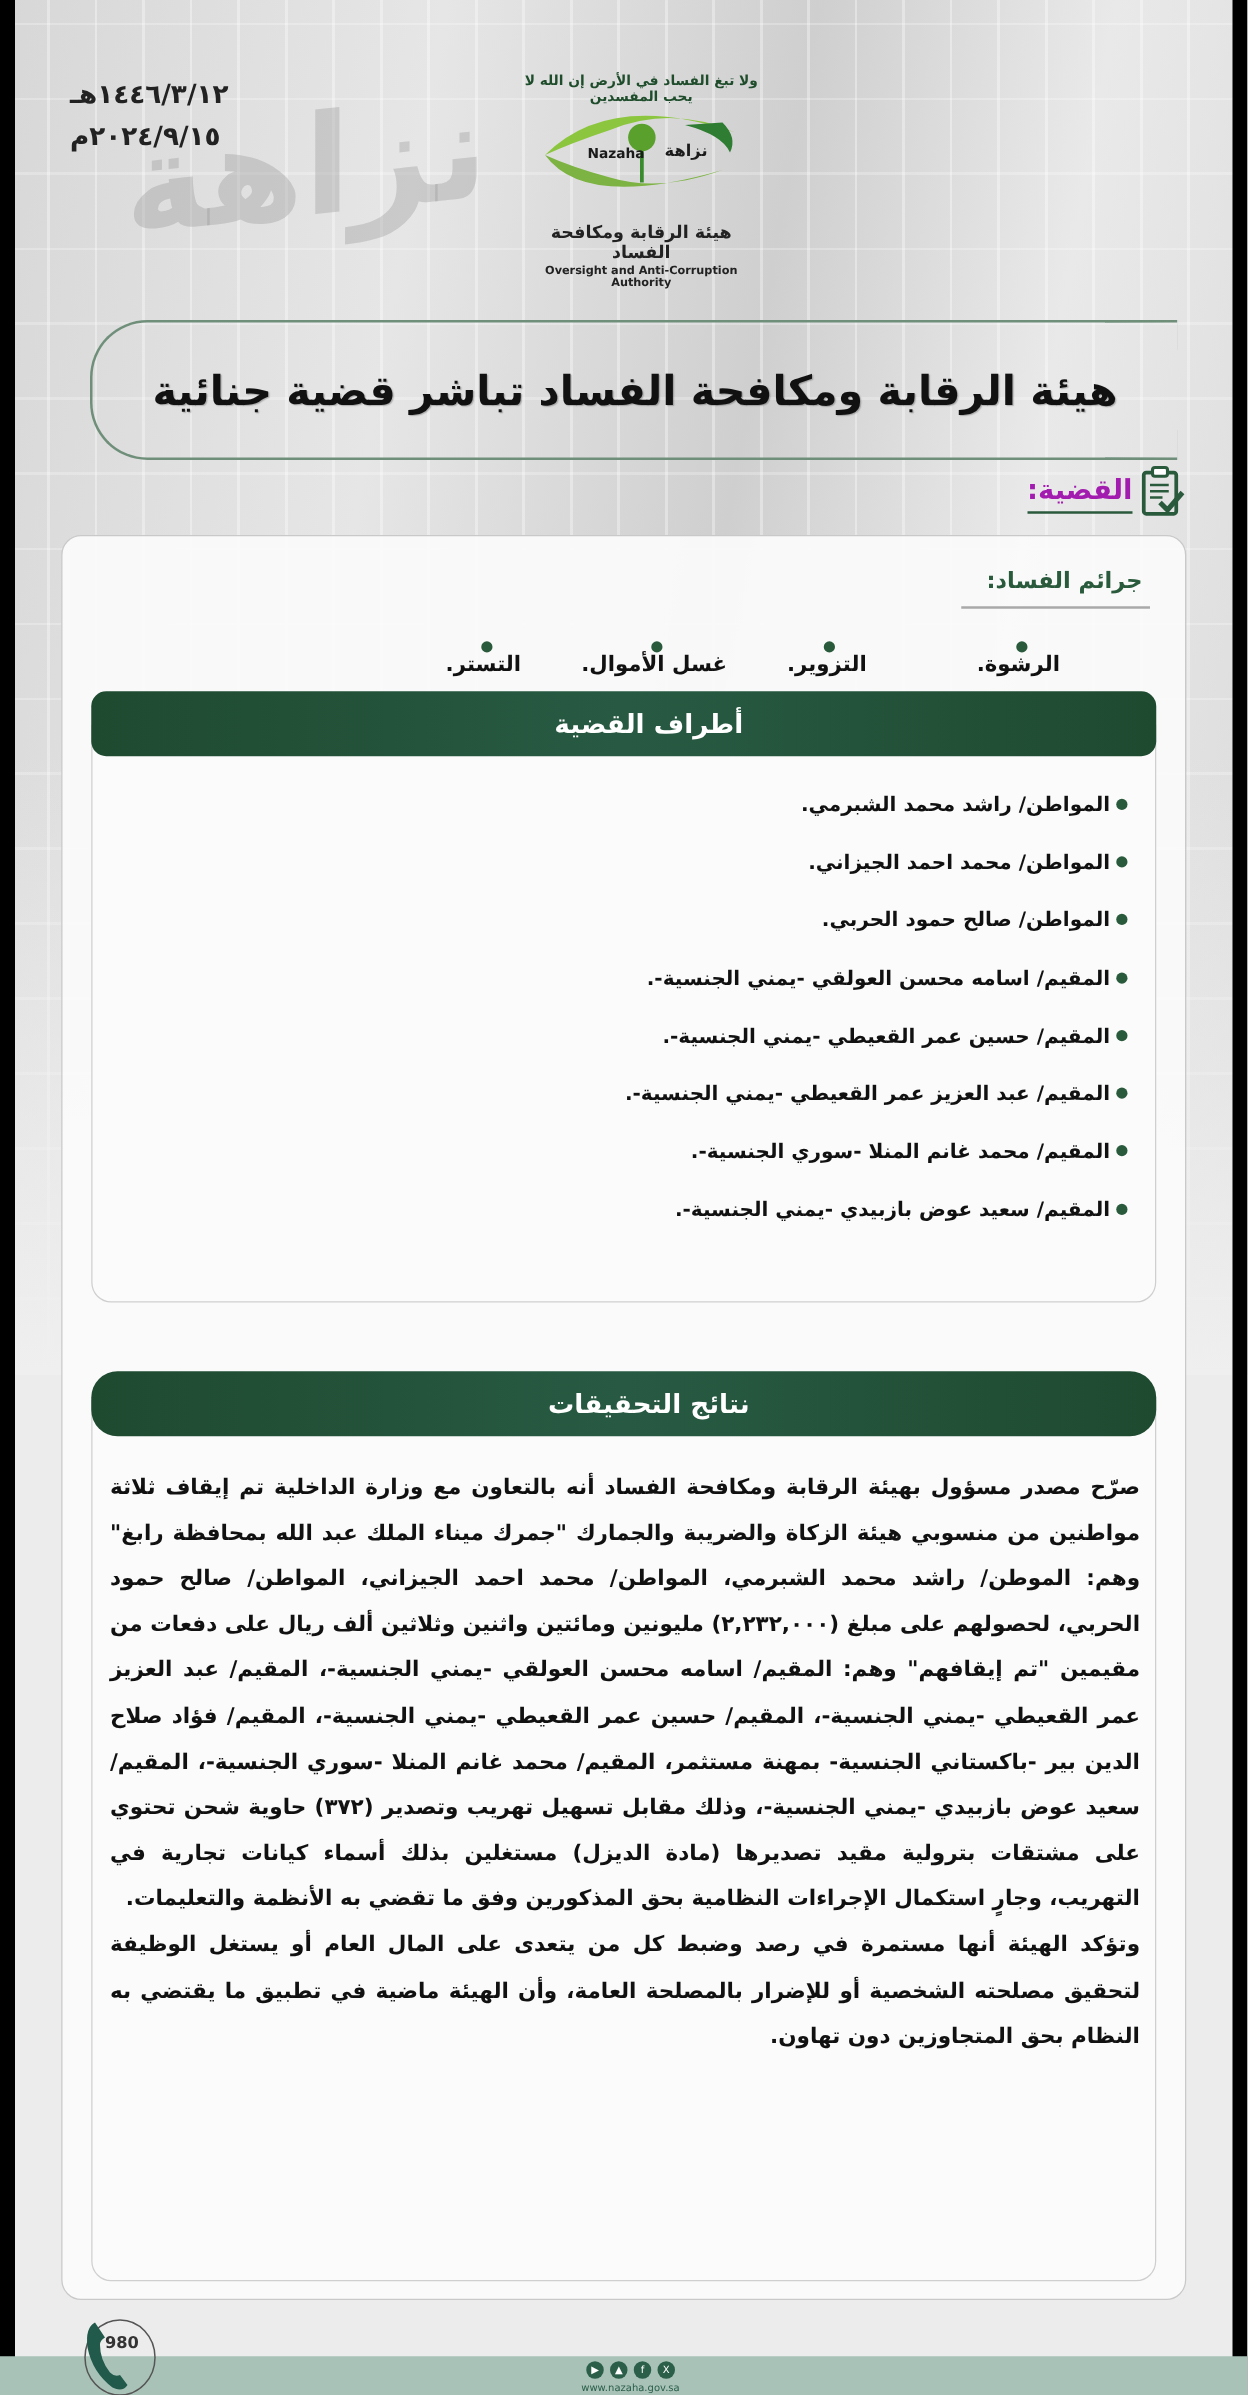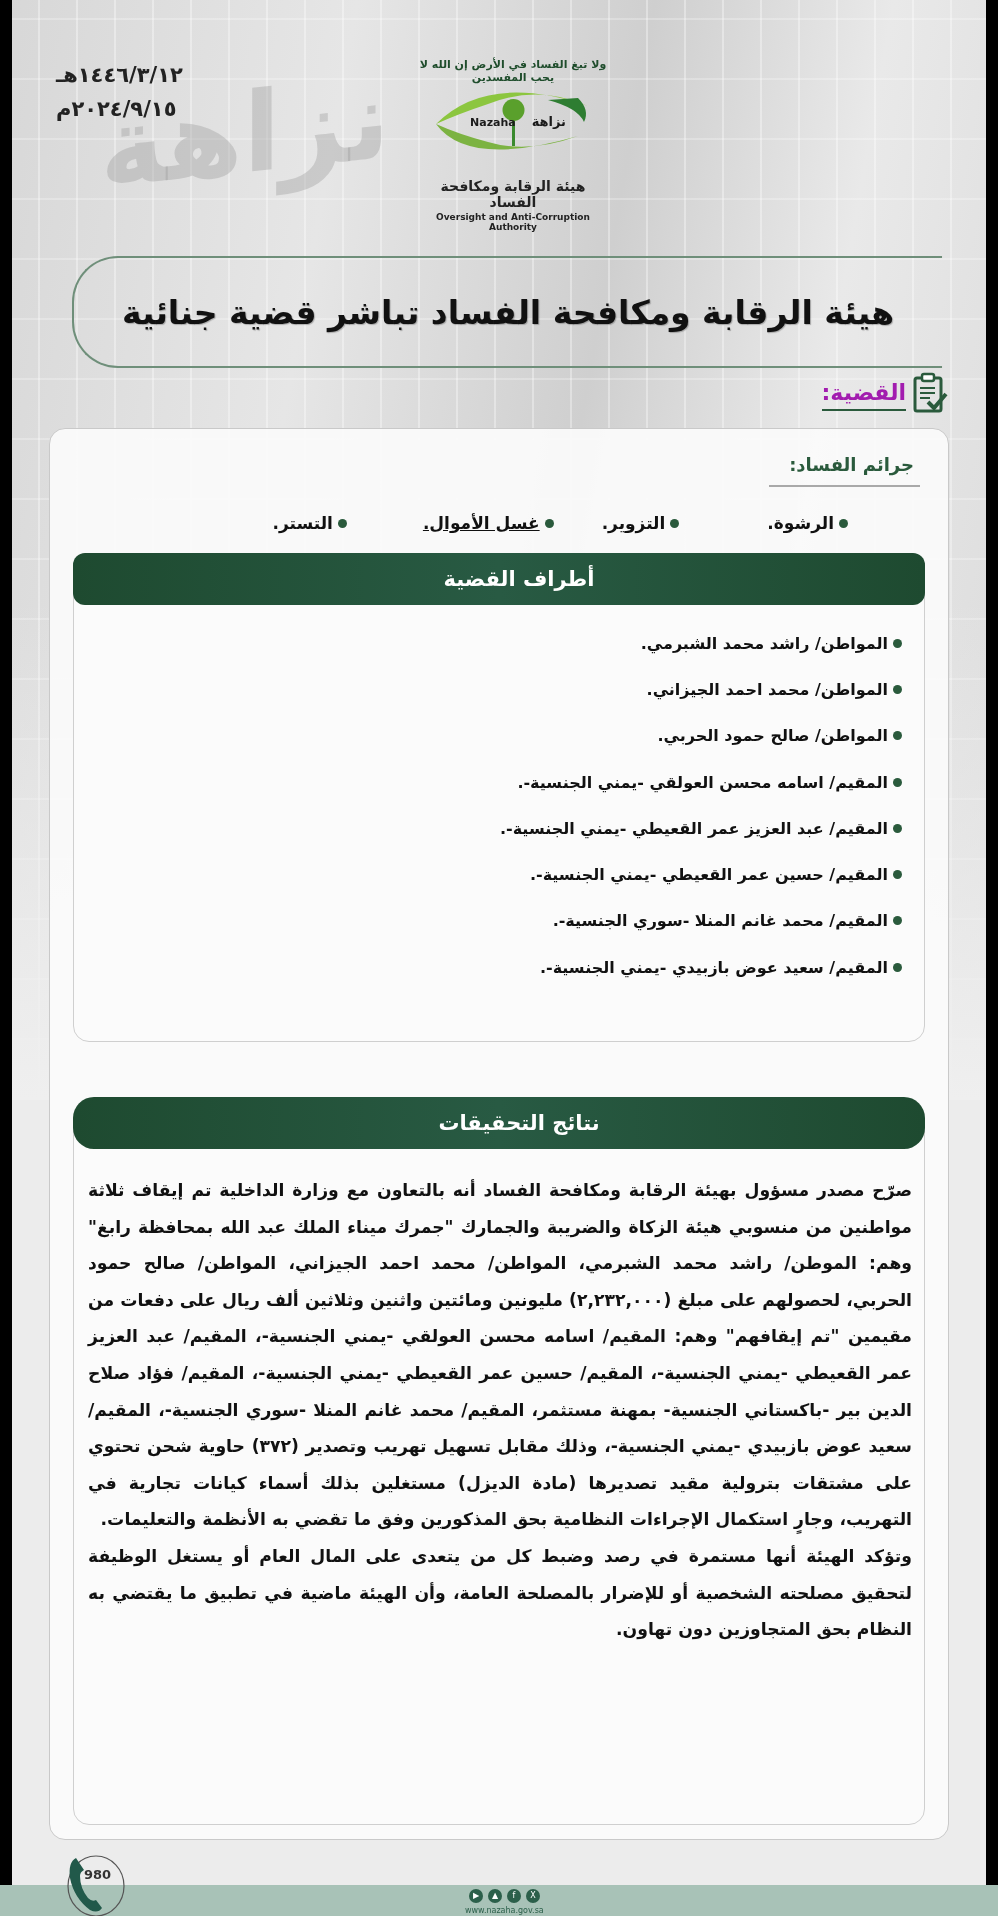--- a/index.html
+++ b/index.html
@@ -75,24 +75,24 @@
     background: rgba(250,250,250,0.96);
     border: 1px solid #c9c9c9; border-radius: 16px;
   }
   .crimes-label {
     position: absolute; right: 78px; top: 454px; font-size: 18px; font-weight: bold; color: #2a5a3c;
     border-bottom: 2px solid #a9a9a9; padding: 0 6px 10px 20px;
   }
   .crimes-list {
     position: absolute; right: 150px; top: 513px; display: flex; gap: 0; list-style: none;
   }
-  .crimes-list li { font-size: 17px; font-weight: bold; color: #111; display: flex; align-items: center; }
+  .crimes-list li { font-size: 17px; font-weight: bold; color: #111; display: flex; align-items: center; flex-direction: column; }
   .crimes-list li:nth-child(1) { margin-left: 88px; }
   .crimes-list li:nth-child(2) { margin-left: 48px; }
-  .crimes-list li:nth-child(3) { margin-left: 76px; text-decoration: underline; }
+  .crimes-list li:nth-child(3) { margin-left: 48px; }
   .dot { display: inline-block; width: 9px; height: 9px; background: #2a5a3c; border-radius: 50%; margin-left: 5px; }
 
   
   .panel {
     position: absolute; left: 73px; width: 852px;
     background: #fbfbfb; border: 1px solid #cfcfcf; border-radius: 0 0 16px 16px;
   }
   .green-header {
     position: absolute; left: 73px; width: 852px; height: 52px;
     background: linear-gradient(90deg, #1e4a30 0%, #285a43 50%, #1e4a30 100%);
@@ -208,25 +208,25 @@
   <li>
       <span class="dot"></span>
       <span>المواطن/ صالح حمود الحربي.</span>
     </li>
   <li>
       <span class="dot"></span>
       <span>المقيم/ اسامه محسن العولقي -يمني الجنسية-.</span>
     </li>
   <li>
       <span class="dot"></span>
+      <span>المقيم/ حسين عمر القعيطي -يمني الجنسية-.</span>
+    </li>
+  <li>
+      <span class="dot"></span>
       <span>المقيم/ عبد العزيز عمر القعيطي -يمني الجنسية-.</span>
-    </li>
-  <li>
-      <span class="dot"></span>
-      <span>المقيم/ حسين عمر القعيطي -يمني الجنسية-.</span>
     </li>
   <li>
       <span class="dot"></span>
       <span>المقيم/ محمد غانم المنلا -سوري الجنسية-.</span>
     </li>
   <li>
       <span class="dot"></span>
       <span>المقيم/ سعيد عوض بازبيدي -يمني الجنسية-.</span>
     </li>
 </ul>

